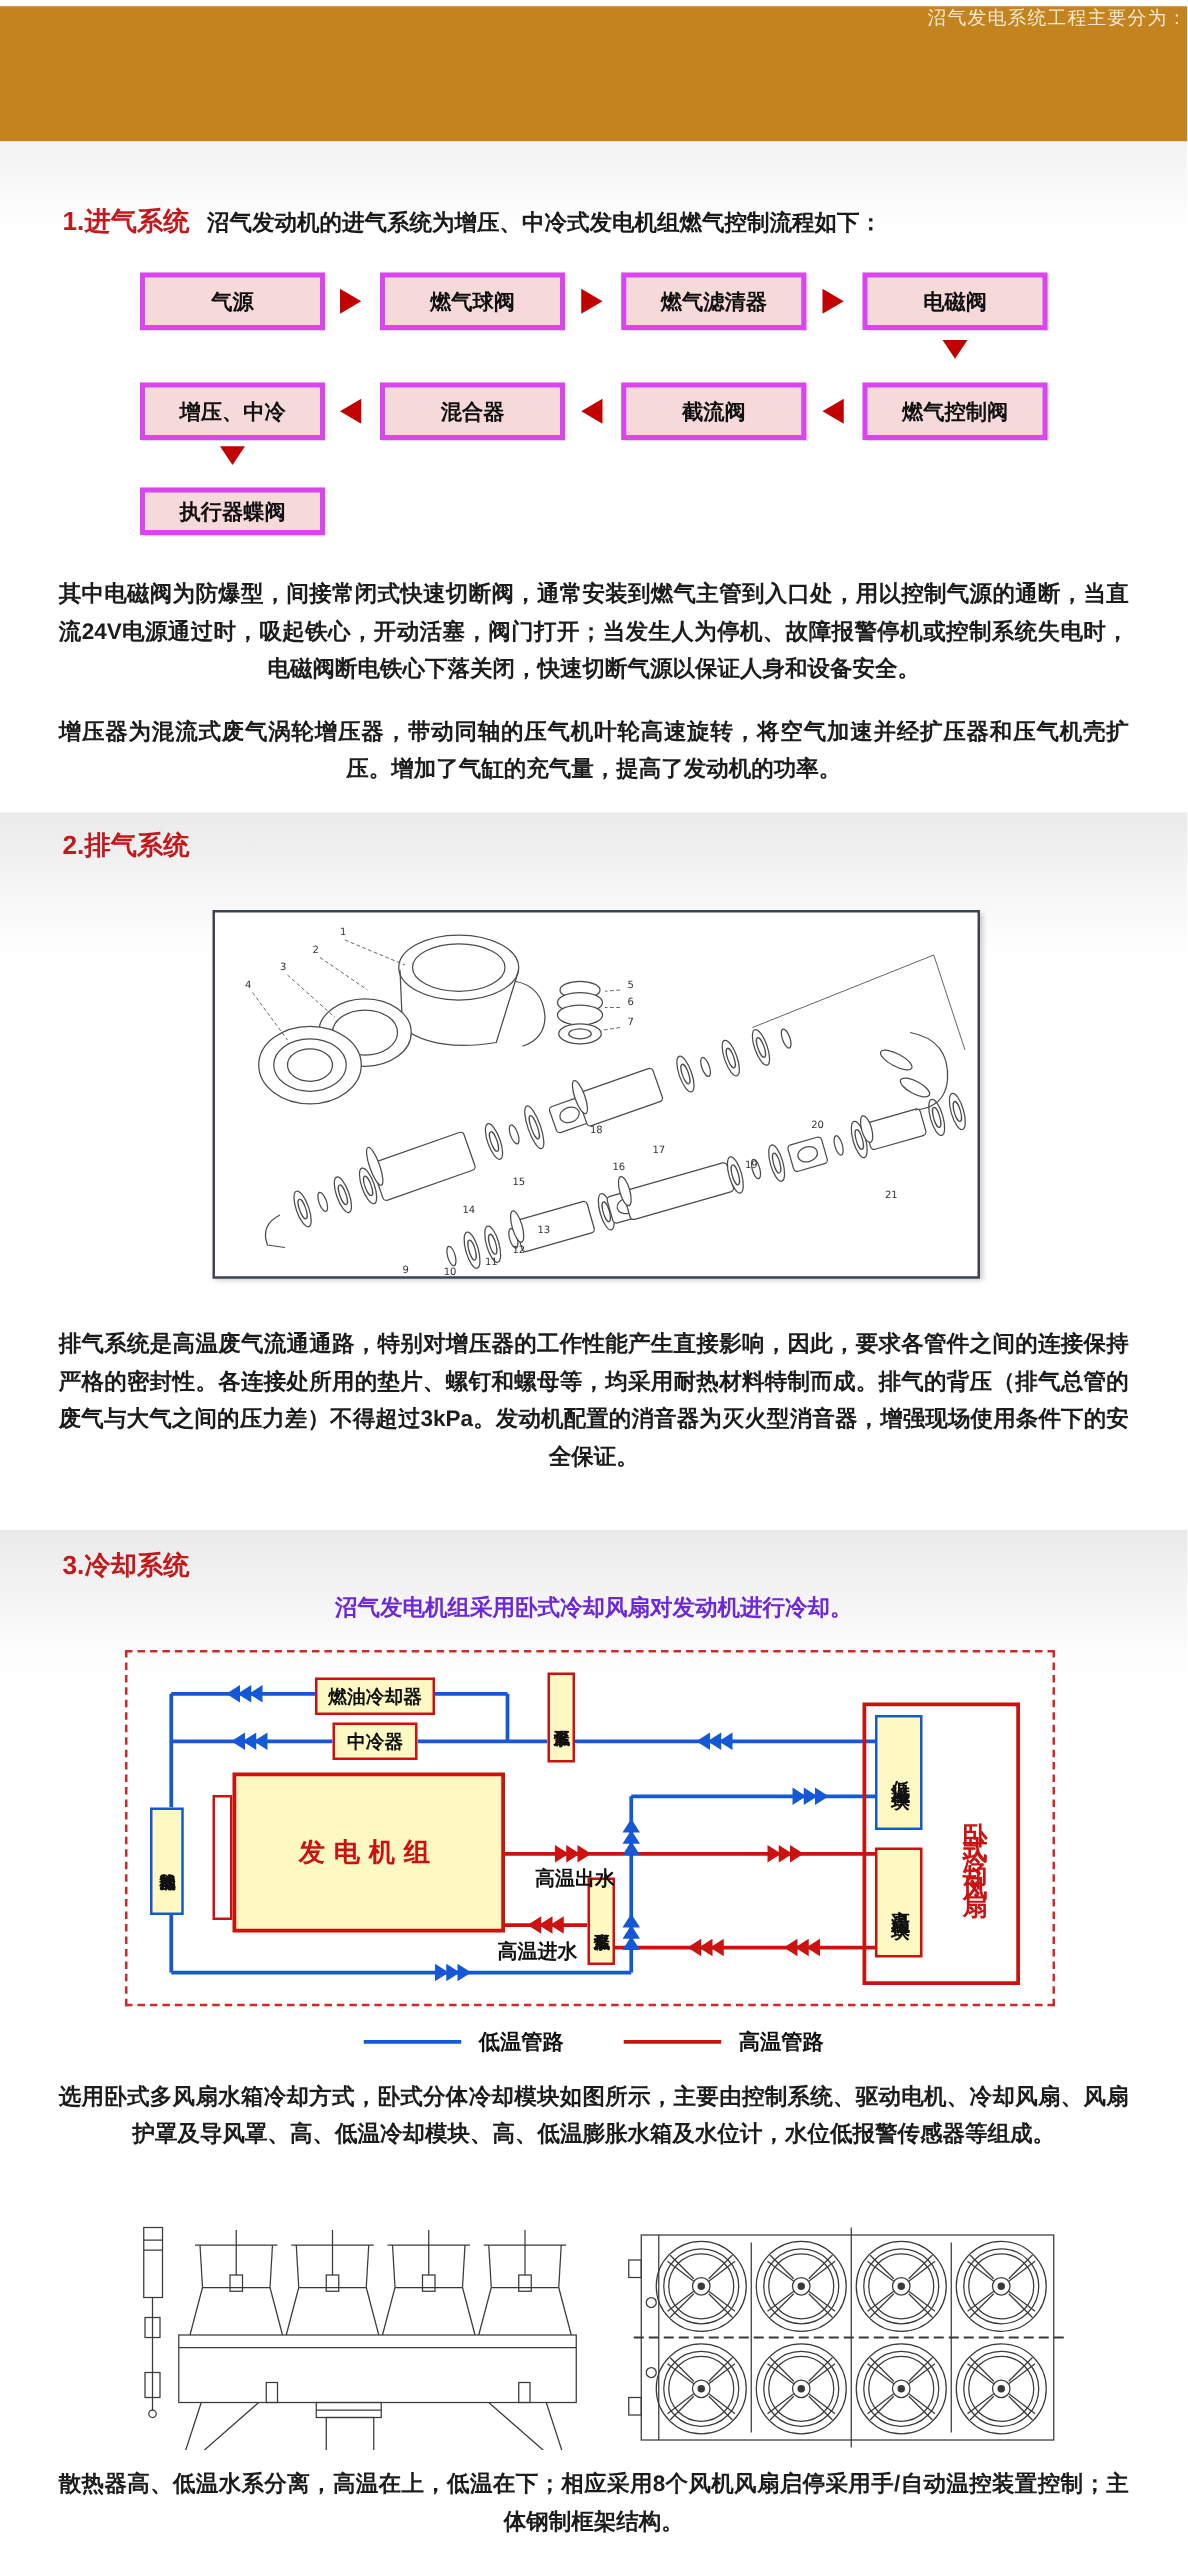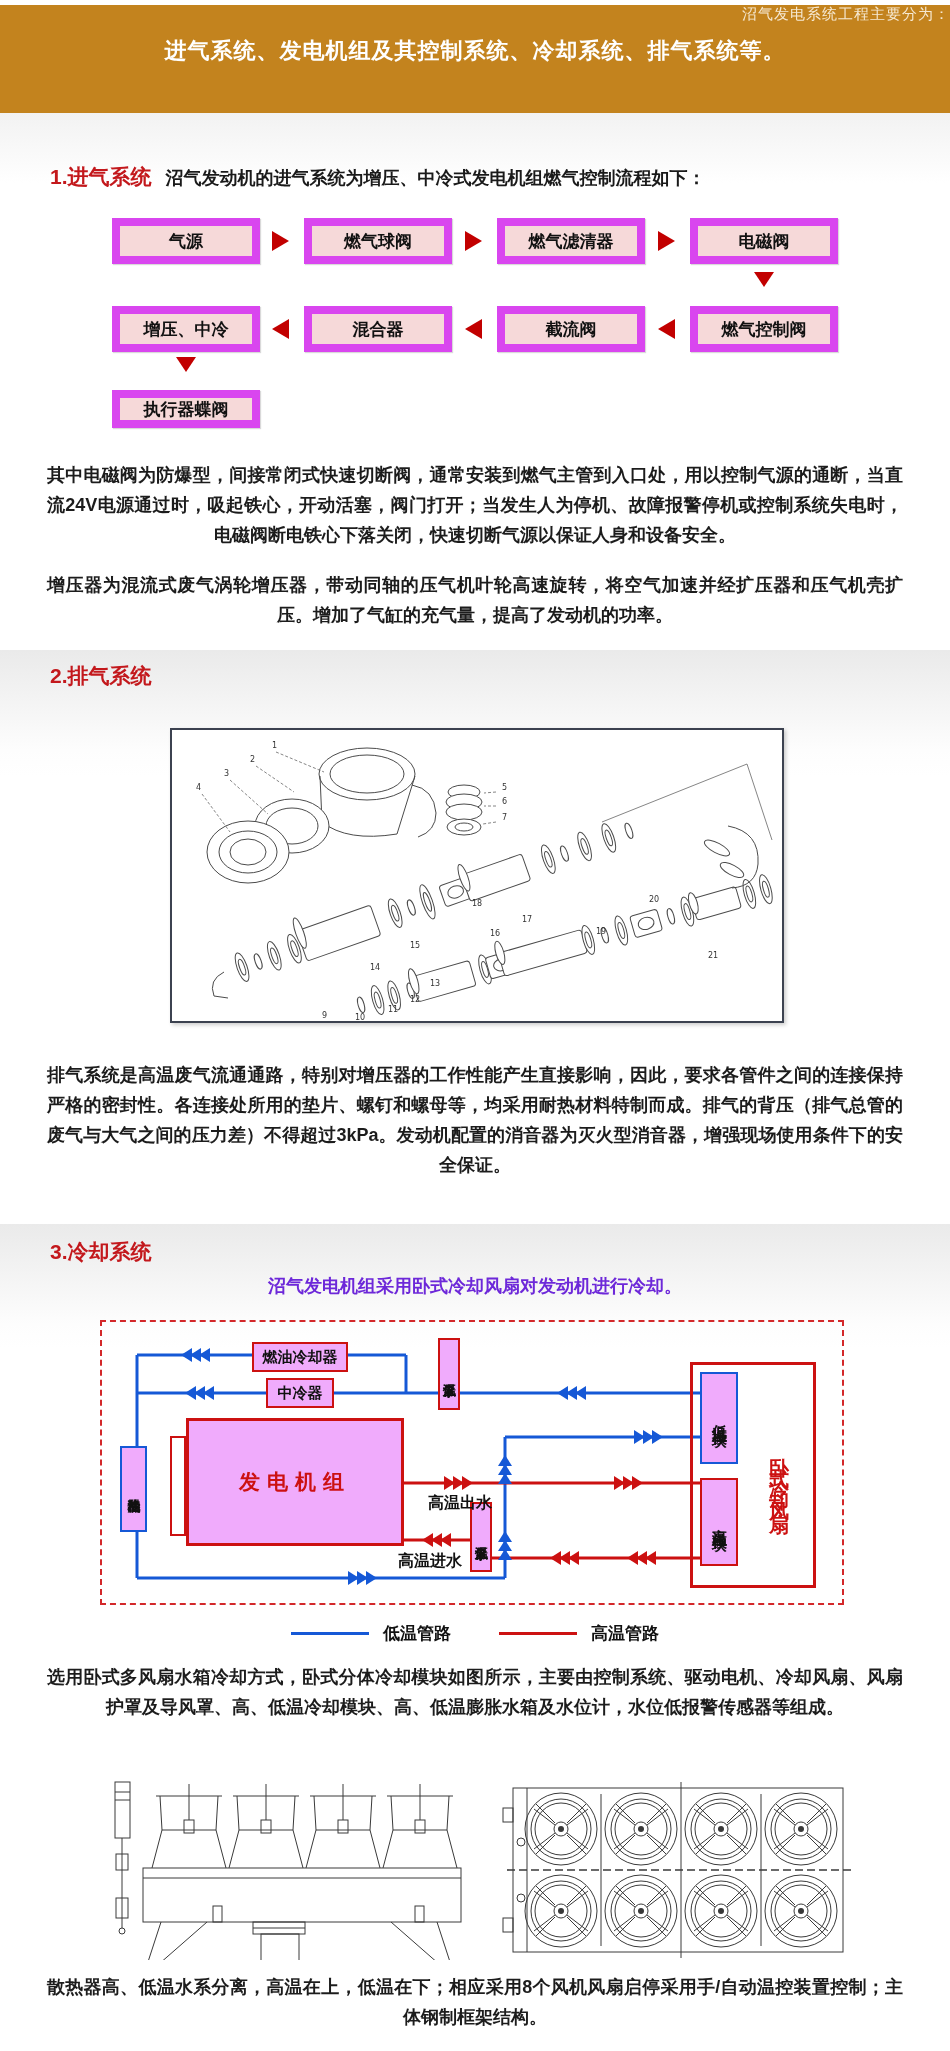--- a/index.html
+++ b/index.html
@@ -18,35 +18,35 @@
   .sec-h{position:absolute;left:50px;font-size:21px;font-weight:bold;color:#C3181C;}
   .sec-desc{font-size:18px;font-weight:bold;color:#1a1a1a;margin-left:14px;}
   .h-row{position:absolute;left:50px;display:flex;align-items:baseline;}
   .h-row .sec-h{position:static;}
   
   .para{position:absolute;left:47px;width:856px;font-size:18px;line-height:30px;font-weight:bold;
         color:#1c1c1c;text-align:justify;text-align-last:center;}
   .center-line{position:absolute;left:0;width:950px;text-align:center;font-size:18px;font-weight:bold;color:#6d28d9;}
   
   #flowchart{position:absolute;top:205px;left:0;width:950px;height:245px;}
-  .fbox{position:absolute;width:148px;height:46px;background:#F6D9D9;border:8px solid #d946ef;
+  .fbox{position:absolute;width:148px;height:46px;background:#F6D9D9;border:4px solid #d946ef;
         display:flex;align-items:center;justify-content:center;font-size:17px;font-weight:bold;color:#111;
         box-shadow:1px 1px 1px rgba(0,0,0,0.15);box-sizing:border-box;}
   .fbox3{height:38px;}
   .ar{position:absolute;width:0;height:0;}
   .ar-r{border-top:10px solid transparent;border-bottom:10px solid transparent;border-left:17px solid #C20000;}
   .ar-l{border-top:10px solid transparent;border-bottom:10px solid transparent;border-right:17px solid #C20000;}
   .ar-d{border-left:10px solid transparent;border-right:10px solid transparent;border-top:15px solid #C20000;}
   
   #exhaust-fig{position:absolute;top:728px;left:170px;width:614px;height:295px;background:#ffffff;
         border:2px solid #3c4250;box-shadow:2px 2px 4px rgba(0,0,0,0.2);box-sizing:border-box;}
   
   #cool{position:absolute;top:1318px;left:0;width:950px;height:292px;}
   .cd-dash{position:absolute;left:100px;top:2px;width:744px;height:285px;border:2px dashed #D3282A;box-sizing:border-box;}
-  .cd-box{position:absolute;background:#f0abfc;display:flex;align-items:center;justify-content:center;
+  .cd-box{position:absolute;background:#fef9c3;display:flex;align-items:center;justify-content:center;
           font-weight:bold;color:#111;box-sizing:border-box;text-align:center;}
   .bd-red{border:2px solid #CC1111;}
   .bd-blue{border:2px solid #1558D6;}
   .vert{writing-mode:vertical-rl;text-orientation:upright;}
   .cd-lbl{position:absolute;font-weight:bold;color:#111;font-size:16px;margin-top:37px;}
   .legend{position:absolute;top:1622px;left:0;width:950px;display:flex;justify-content:center;align-items:center;}
   .leg-bar{width:78px;height:3px;}
   .leg-txt{font-size:17px;font-weight:bold;color:#111;margin:0 0 0 14px;}
   .leg-gap{width:48px;}
   svg{display:block;}
@@ -55,21 +55,20 @@
 <body>
 
 <div class="page">
 
   <div class="band band1"></div>
   <div class="band band2"></div>
   <div class="band band3"></div>
 
   <div class="header">
     <div class="h1">沼气发电系统工程主要分为：</div>
-    <div class="h2">进气系统、发电机组及其控制系统、冷却系统、排气系统等。</div>
   </div>
 
   <div class="h-row" style="top:163px;">
     <span class="sec-h">1.进气系统</span>
     <span class="sec-desc">沼气发动机的进气系统为增压、中冷式发电机组燃气控制流程如下：</span>
   </div>
 
   <div id="flowchart">
     <div class="fbox" style="left:112px;top:13px;">气源</div>
     <div class="fbox" style="left:304px;top:13px;">燃气球阀</div>

